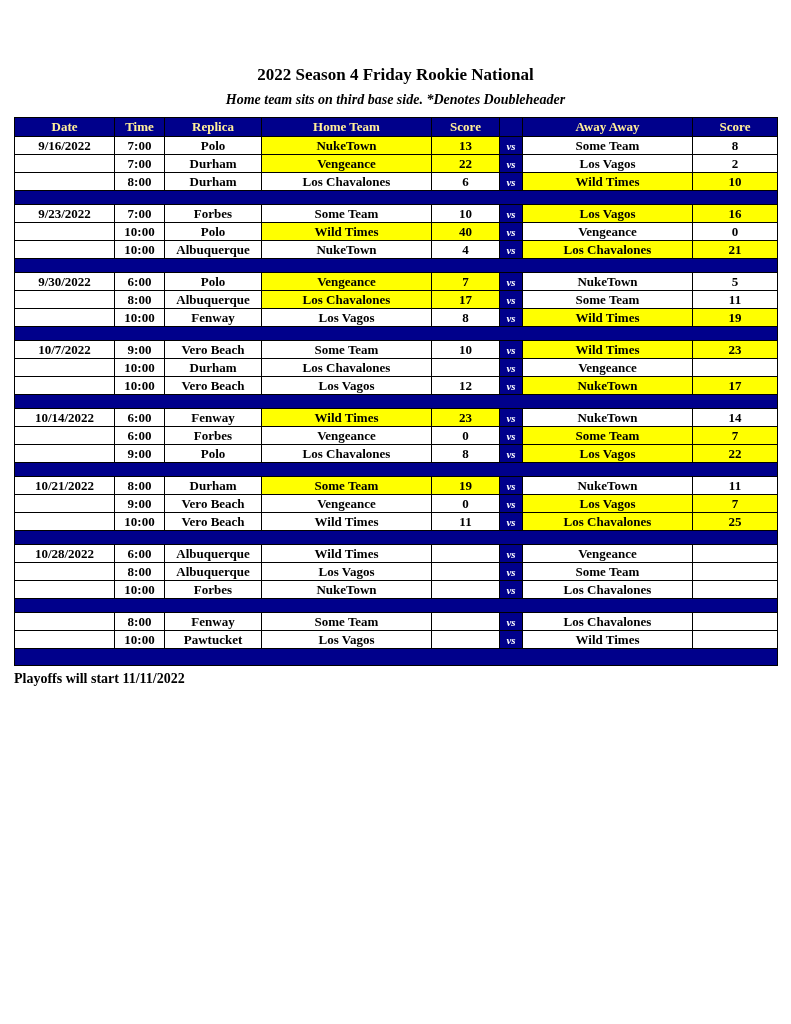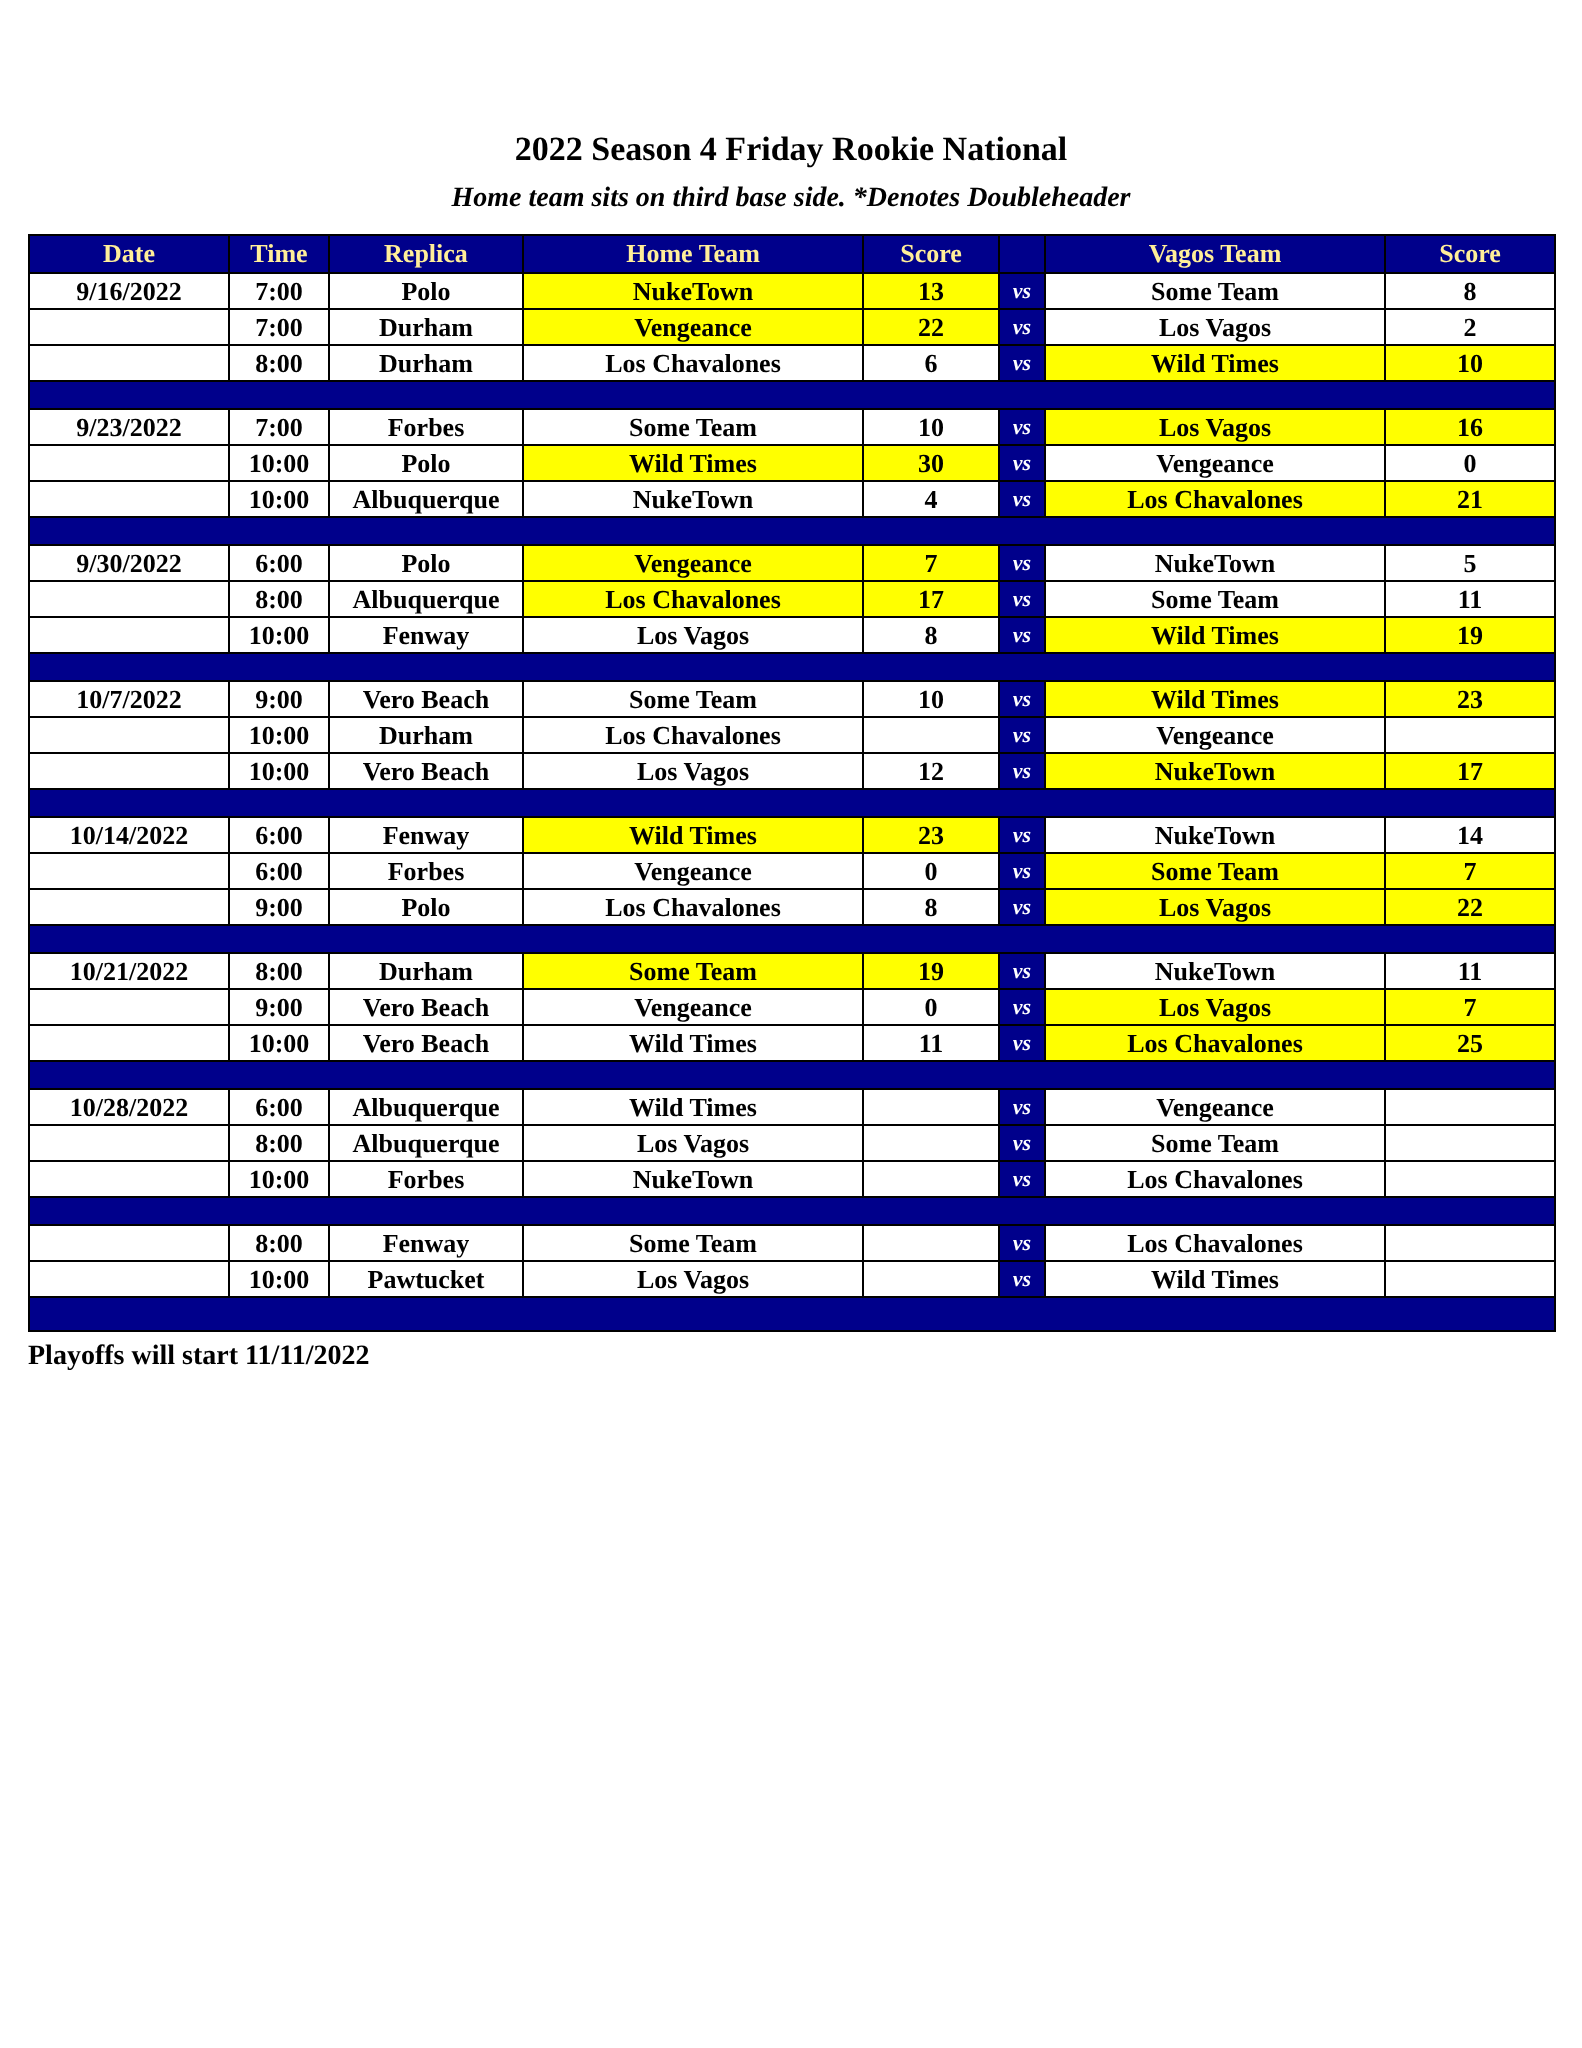--- a/index.html
+++ b/index.html
@@ -96,21 +96,21 @@
       <col class="c-score2">
   </colgroup>
   <thead>
     <tr>
       <th>Date</th>
       <th>Time</th>
       <th>Replica</th>
       <th>Home Team</th>
       <th>Score</th>
       <th></th>
-      <th>Vagos Team</th>
+      <th>Away Away</th>
       <th>Score</th>
     </tr>
   </thead>
   <tbody id="schedule-body">
       <tr>
         <td>9/16/2022</td>
         <td>7:00</td>
         <td>Polo</td>
         <td class="win">NukeTown</td>
         <td class="win">13</td>
@@ -149,21 +149,21 @@
         <td>10</td>
         <td class="vs">vs</td>
         <td class="win">Los Vagos</td>
         <td class="win">16</td>
       </tr>
       <tr>
         <td></td>
         <td>10:00</td>
         <td>Polo</td>
         <td class="win">Wild Times</td>
-        <td class="win">30</td>
+        <td class="win">40</td>
         <td class="vs">vs</td>
         <td>Vengeance</td>
         <td>0</td>
       </tr>
       <tr>
         <td></td>
         <td>10:00</td>
         <td>Albuquerque</td>
         <td>NukeTown</td>
         <td>4</td>

